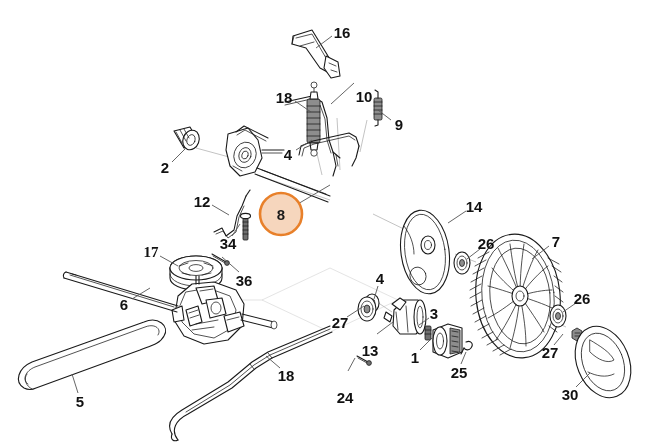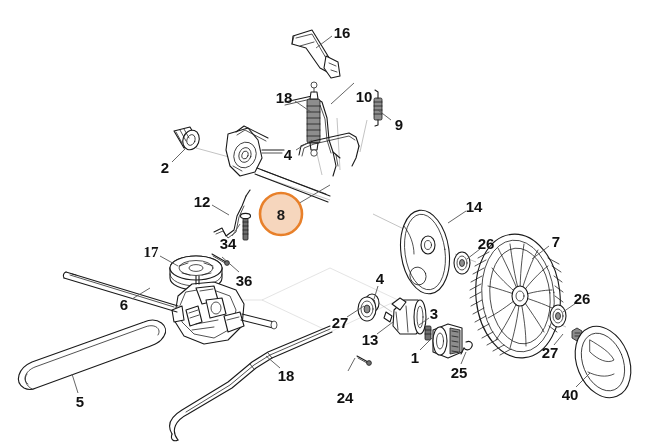--- a/index.html
+++ b/index.html
@@ -361,23 +361,23 @@
     <div class="lbl hl" style="left: 281px; top: 214px;">8</div>
     <div class="lbl" style="left: 228px; top: 243px;">34</div>
     <div class="lbl" style="left: 244px; top: 280px;">36</div>
     <div class="lbl" style="left: 151px; top: 252px; font-family: Liberation Serif, serif;">17</div>
     <div class="lbl" style="left: 124px; top: 304px;">6</div>
     <div class="lbl" style="left: 80px; top: 401px;">5</div>
     <div class="lbl" style="left: 286px; top: 375px;">18</div>
     <div class="lbl" style="left: 345px; top: 379px; margin-top: 18px;">24</div>
     <div class="lbl" style="left: 380px; top: 278px;">4</div>
     <div class="lbl" style="left: 340px; top: 322px;">27</div>
-    <div class="lbl" style="left: 370px; top: 339px; text-align: right;">13</div>
+    <div class="lbl" style="left: 370px; top: 350px; text-align: right;">13</div>
     <div class="lbl" style="left: 434px; top: 313px;">3</div>
     <div class="lbl" style="left: 415px; top: 357px;">1</div>
     <div class="lbl" style="left: 459px; top: 372px;">25</div>
     <div class="lbl" style="left: 474px; top: 206px;">14</div>
     <div class="lbl" style="left: 486px; top: 243px;">26</div>
     <div class="lbl" style="left: 556px; top: 241px;">7</div>
     <div class="lbl" style="left: 582px; top: 298px;">26</div>
     <div class="lbl" style="left: 550px; top: 352px;">27</div>
-    <div class="lbl" style="left: 570px; top: 394px;">40</div>
+    <div class="lbl" style="left: 570px; top: 394px;">30</div>
   </div>
 
 </body></html>

